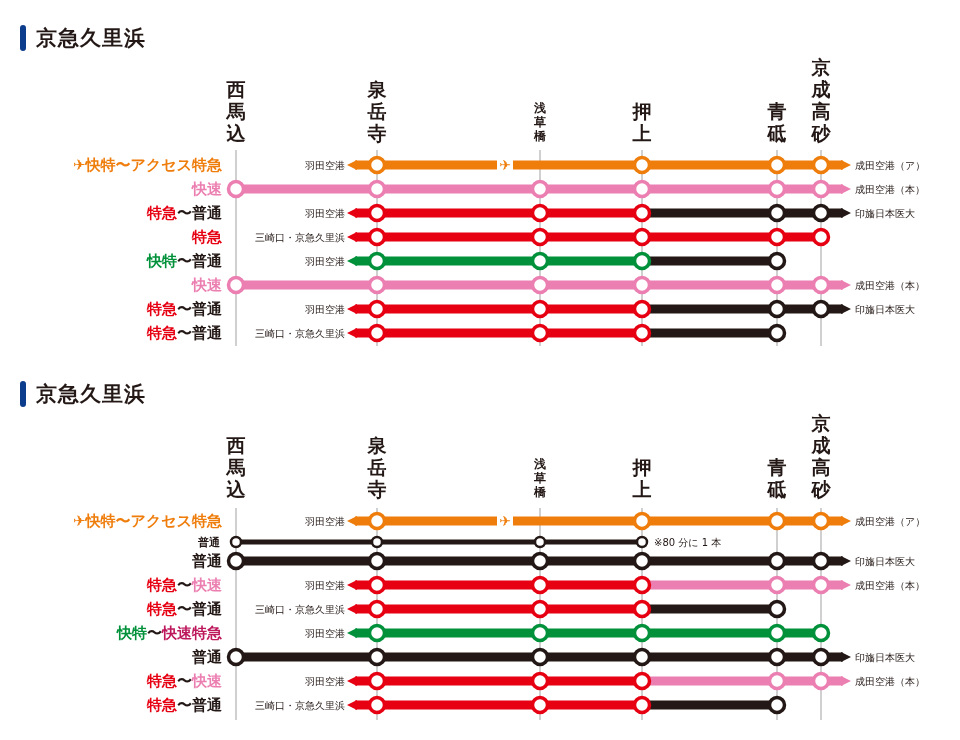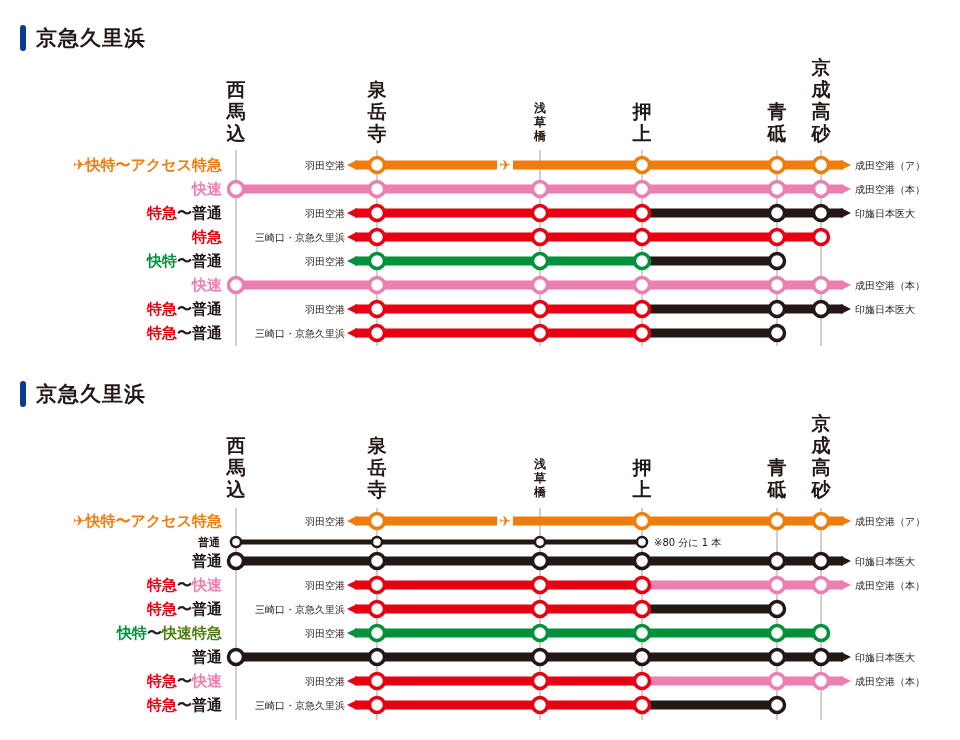--- a/index.html
+++ b/index.html
@@ -319,17 +319,17 @@
         <circle cx="642" cy="705" r="7.5" fill="#fff" stroke="#e60012" stroke-width="3.5"></circle>
         <circle cx="777" cy="705" r="7.5" fill="#fff" stroke="#231815" stroke-width="3.5"></circle>
         <text x="345" y="709" text-anchor="end" class="dest">三崎口・京急久里浜</text>
       </g>
     </svg>
     <div class="row-label" style="top: 512px; right: 738px;"><span style="color: rgb(239, 125, 12);">✈</span><span style="color: rgb(239, 125, 12);">快特</span><span style="color: rgb(239, 125, 12);">〜</span><span style="color: rgb(239, 125, 12);">アクセス特急</span></div>
     <div class="row-label" style="top: 534px; right: 740px; font-size: 11px;"><span style="color: rgb(35, 24, 21);">普通</span></div>
     <div class="row-label" style="top: 552px; right: 738px;"><span style="color: rgb(35, 24, 21);">普通</span></div>
     <div class="row-label" style="top: 576px; right: 738px;"><span style="color: rgb(230, 0, 18);">特急</span><span style="color: rgb(35, 24, 21);">〜</span><span style="color: rgb(236, 127, 177);">快速</span></div>
     <div class="row-label" style="top: 600px; right: 738px;"><span style="color: rgb(230, 0, 18);">特急</span><span style="color: rgb(35, 24, 21);">〜</span><span style="color: rgb(35, 24, 21);">普通</span></div>
-    <div class="row-label" style="top: 624px; right: 738px;"><span style="color: rgb(0, 145, 58);">快特</span><span style="color: rgb(35, 24, 21);">〜</span><span style="color: #4d7c0f;">快速特急</span></div>
+    <div class="row-label" style="top: 624px; right: 738px;"><span style="color: rgb(0, 145, 58);">快特</span><span style="color: rgb(35, 24, 21);">〜</span><span style="color: #be185d;">快速特急</span></div>
     <div class="row-label" style="top: 648px; right: 738px;"><span style="color: rgb(35, 24, 21);">普通</span></div>
     <div class="row-label" style="top: 672px; right: 738px;"><span style="color: rgb(230, 0, 18);">特急</span><span style="color: rgb(35, 24, 21);">〜</span><span style="color: rgb(236, 127, 177);">快速</span></div>
     <div class="row-label" style="top: 696px; right: 738px;"><span style="color: rgb(230, 0, 18);">特急</span><span style="color: rgb(35, 24, 21);">〜</span><span style="color: rgb(35, 24, 21);">普通</span></div>
   </div>
 
 </body></html>

